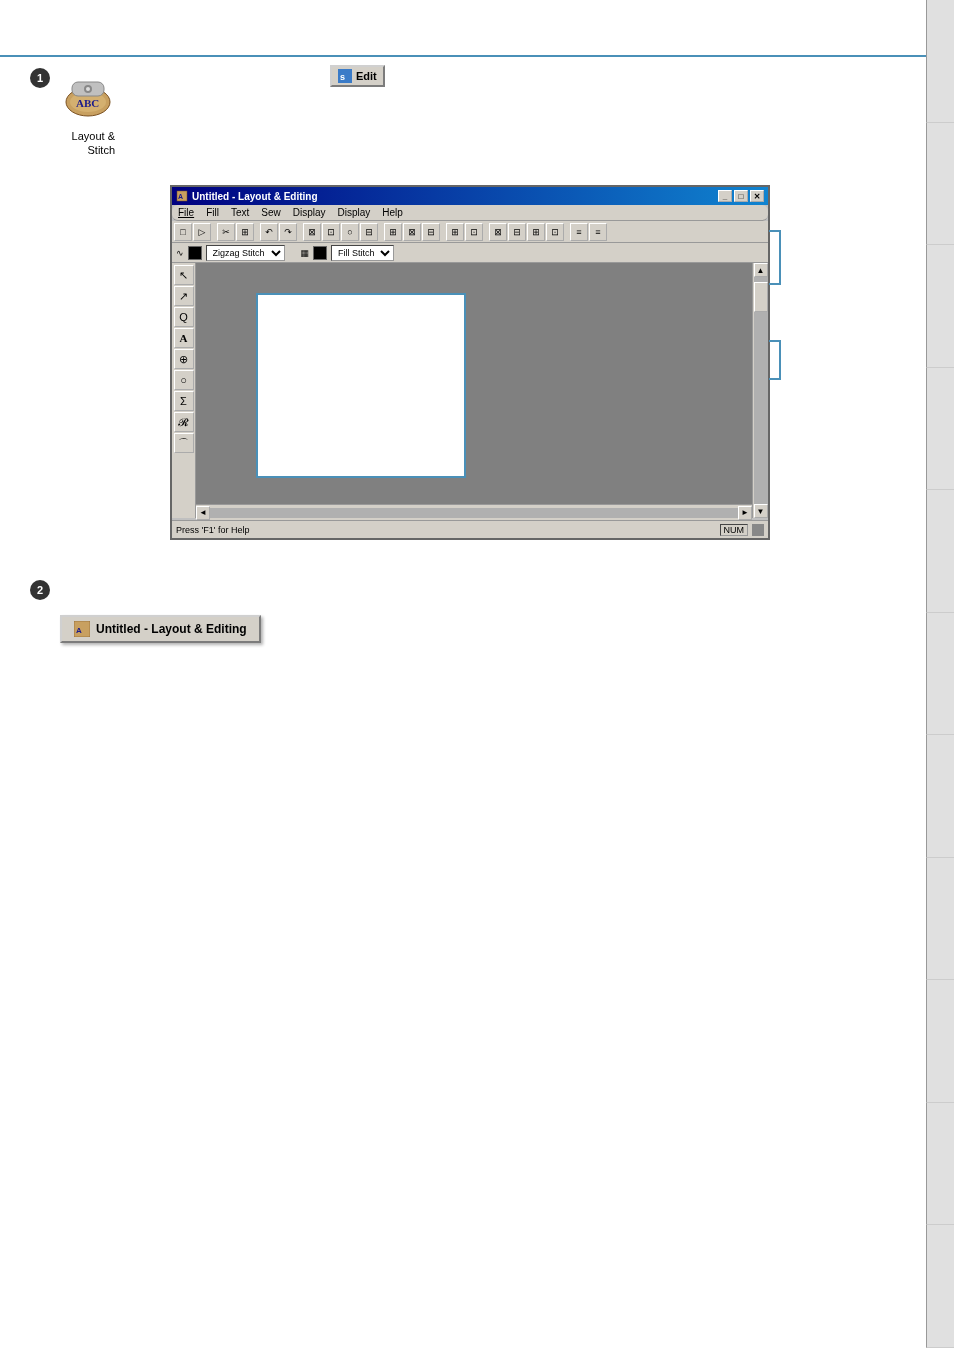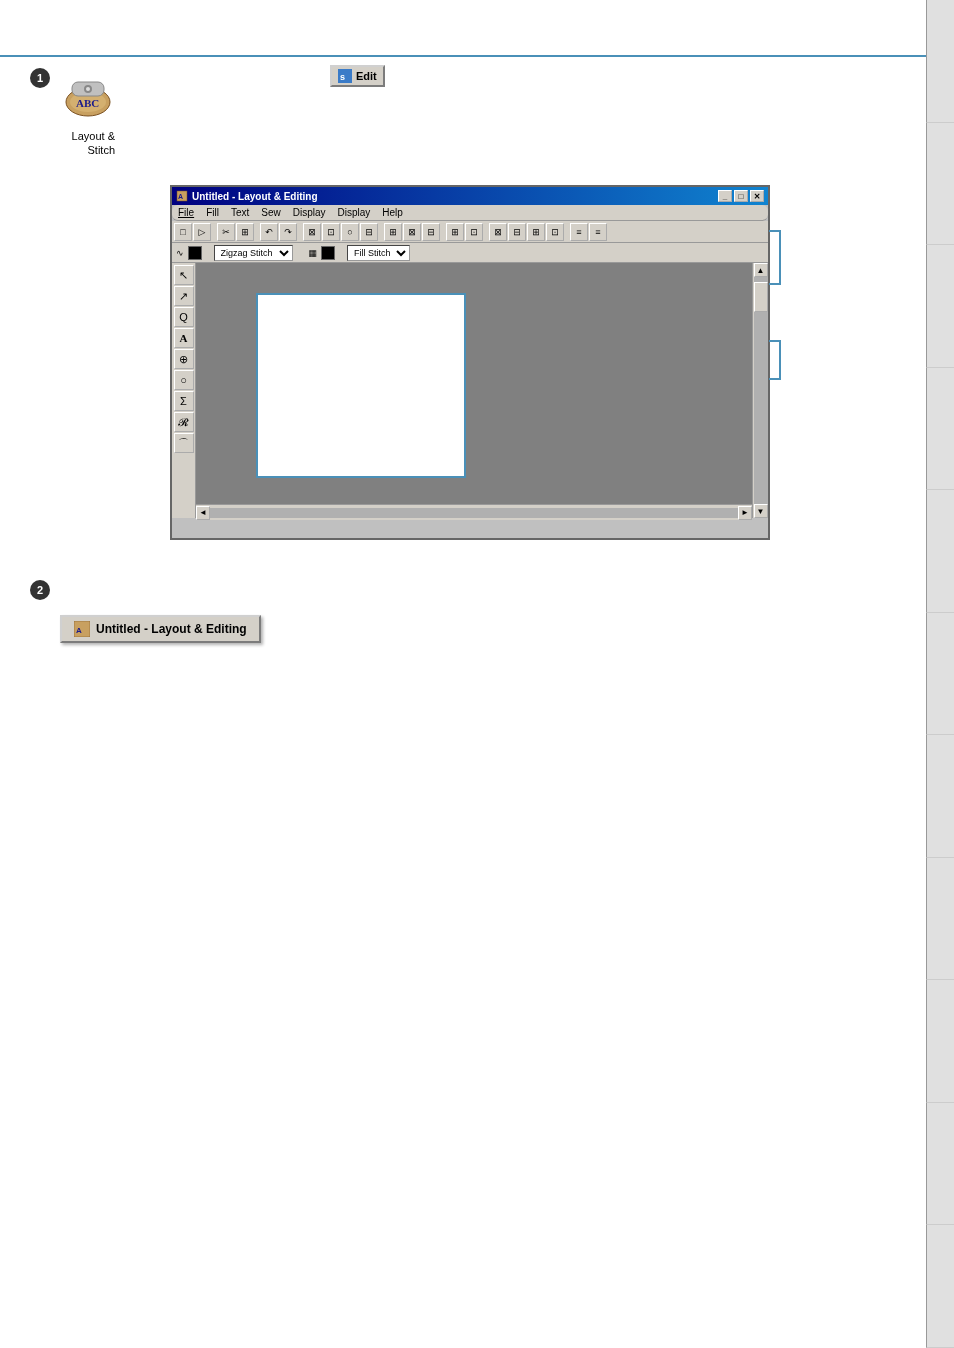--- a/index.html
+++ b/index.html
@@ -168,21 +168,20 @@
       padding: 1px 4px;
       gap: 4px;
       font-size: 10px;
     }
     .tb-select {
       height: 16px;
       font-size: 9px;
       border: 1px inset #999;
       background: white;
       padding: 0 2px;
-      margin-left: 8px;
     }
     .tb-color-box {
       width: 14px;
       height: 14px;
       background: #000;
       border: 1px solid #666;
     }
 
     
     .win-canvas {
@@ -495,20 +494,27 @@
       <div class="scroll-arrow">▼</div>
     </div>
   </div>
 
   <div class="win-scrollbar-h">
     <div class="scroll-arrow-h">◄</div>
     <div class="scroll-track-h"></div>
     <div class="scroll-arrow-h">►</div>
   </div>
 
+  <div class="win-statusbar">
+    <span>Press 'F1' for Help</span>
+    <div style="display:flex; gap:4px; align-items:center;">
+      <span style="border:1px inset #999; padding:0 3px; background:#d4d0c8;">NUM</span>
+      <span style="width:12px; height:12px; background:#888; display:inline-block;"></span>
+    </div>
+  </div>
 </div>
 
 <div style="position:absolute; top:230px; left:769px; width:12px; height:55px; border:2px solid #4a90b8; border-left:none;"></div>
 <div style="position:absolute; top:340px; left:769px; width:12px; height:40px; border:2px solid #4a90b8; border-left:none;"></div>
 
 <div style="position:absolute; top:580px; left:30px; display:flex; align-items:center; gap:0;">
   <span class="num-badge">2</span>
 </div>
 
 <div class="taskbar-btn">

